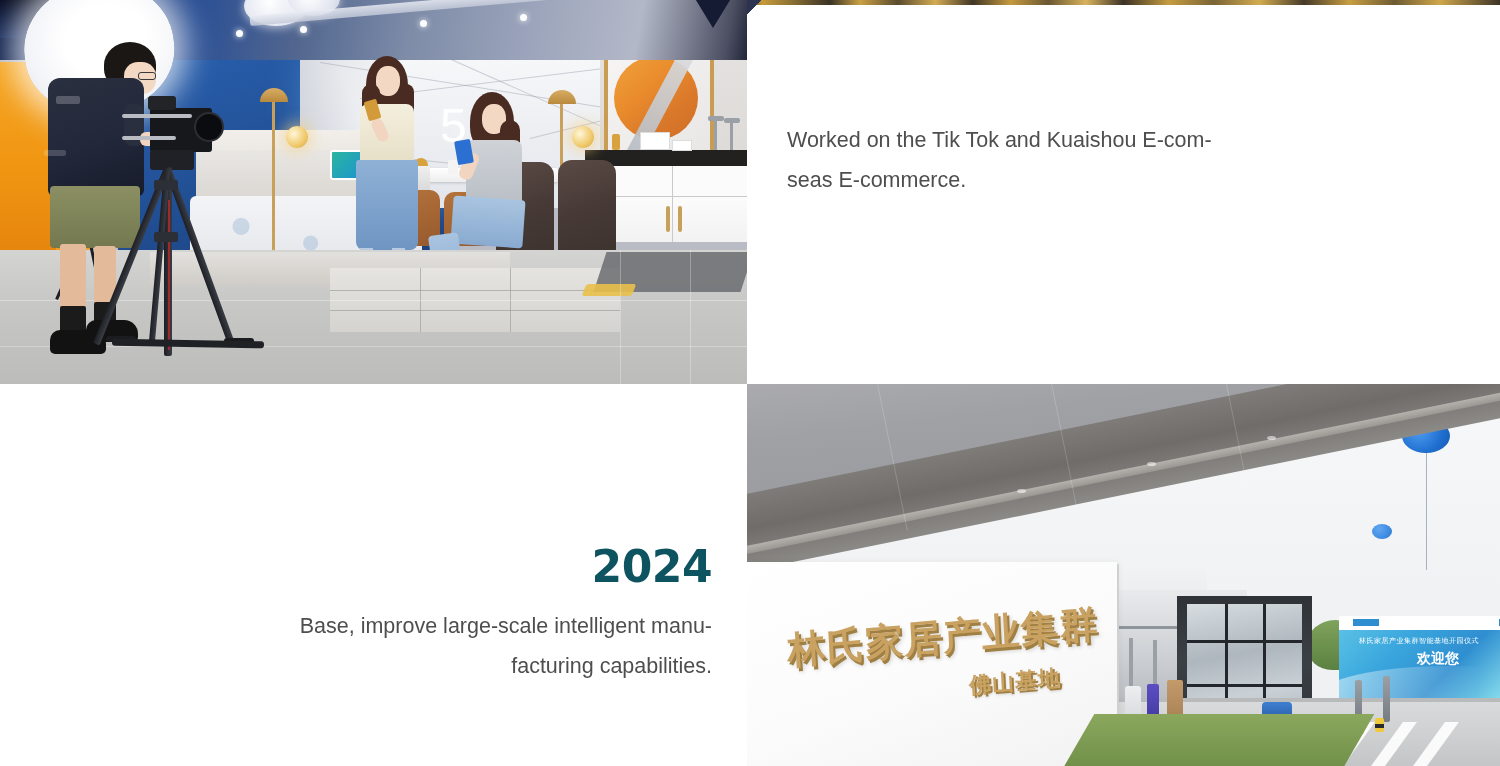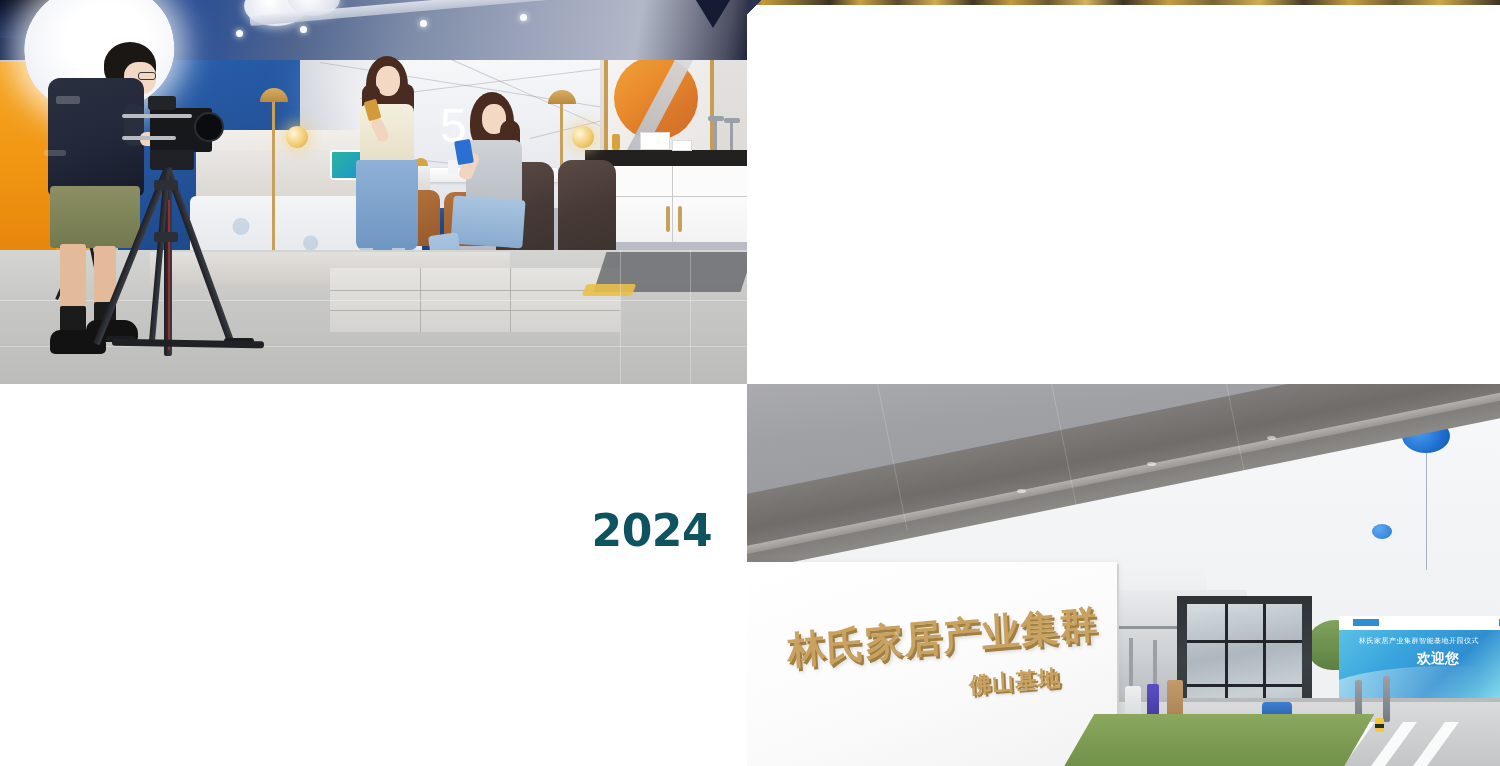--- a/index.html
+++ b/index.html
@@ -678,22 +678,26 @@
 
     <div class="ph-layer pk-signwall-edge"></div>
     <div class="ph-layer pk-signwall"></div>
     <div class="ph-layer pk-sign-main" style="color: rgb(201, 162, 97);">林氏家居产业集群</div>
     <div class="ph-layer pk-sign-sub" style="color: rgb(201, 162, 97);">佛山基地</div>
     <div class="ph-layer pk-grass"></div>
   </div>
 
   <div class="block" id="block-2021">
     <div class="desc" style="color: rgb(78, 78, 78);">
+      <div>Worked on the Tik Tok and Kuaishou E-com-</div>
+      <div>seas E-commerce.</div>
     </div>
   </div>
 
   <div class="block" id="block-2024">
-    <div class="year" style="color: rgb(14, 83, 96);">2024</div>
+    <div class="year" style="color: rgb(14, 83, 96); margin-top: 36px;">2024</div>
     <div class="desc" style="color: rgb(78, 78, 78);">
+      <div>Base, improve large-scale intelligent manu-</div>
+      <div>facturing capabilities.</div>
     </div>
   </div>
 
 </div>
 
 </body></html>

